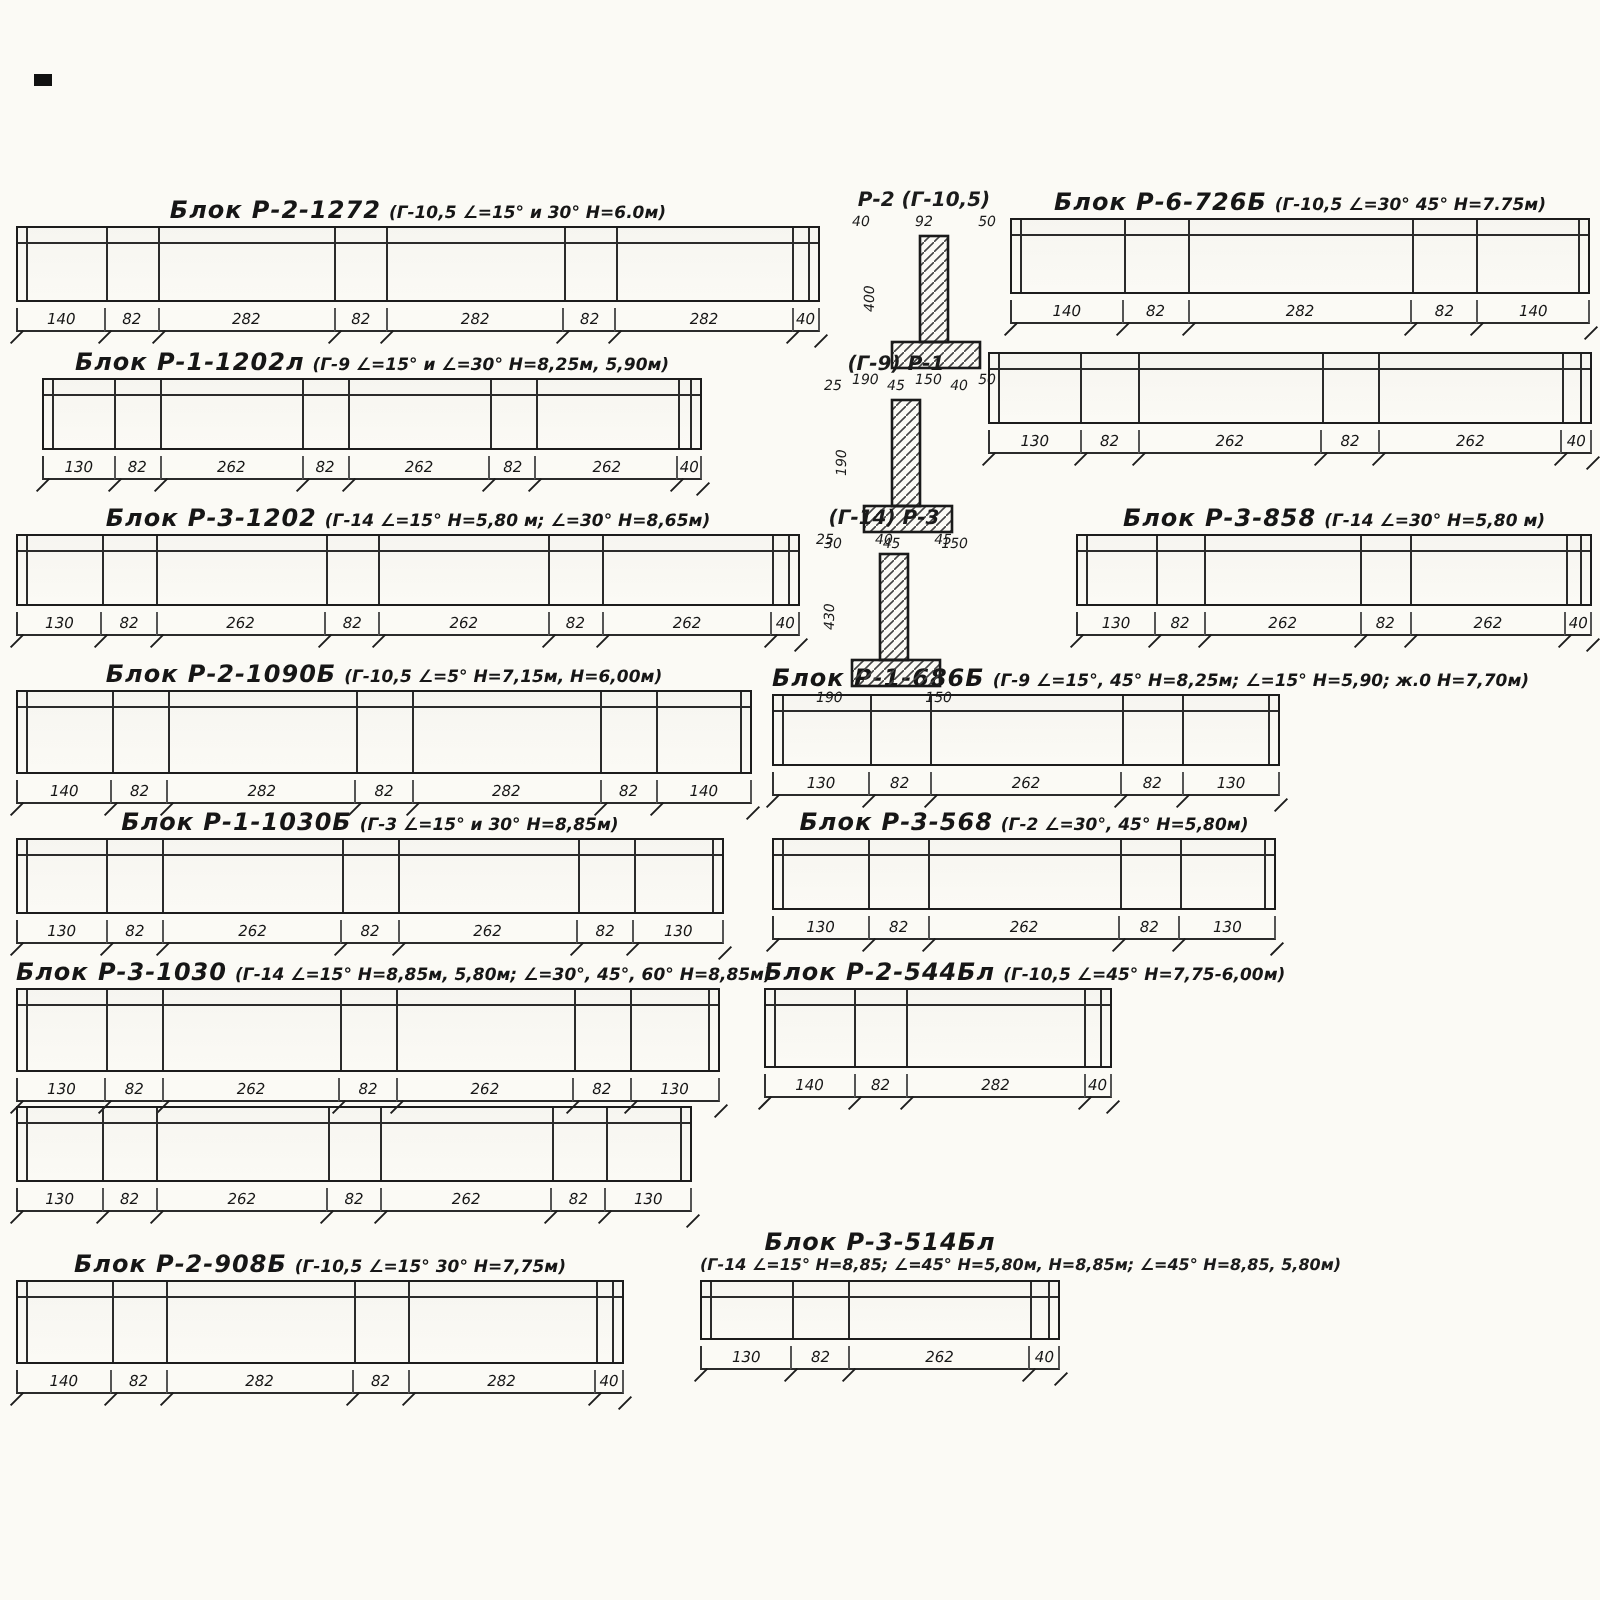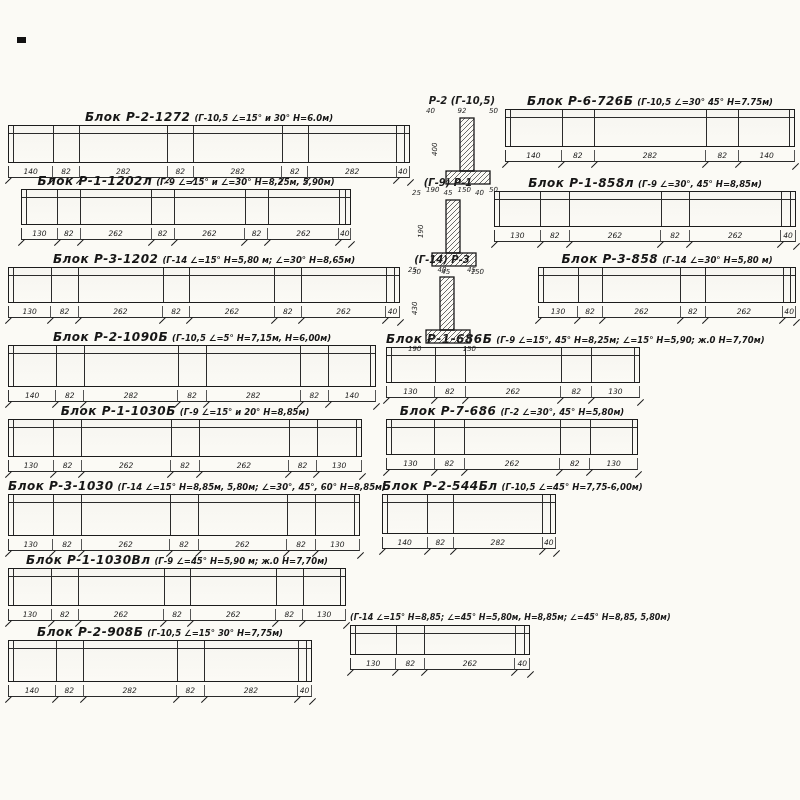--- a/index.html
+++ b/index.html
@@ -86,21 +86,21 @@
   }
 </style>
 </head>
 <body>
 
 <div id="canvas">
   <div id="corner-mark"></div>
 
 
   <div id="blocks">
-      <div class="block" style="left: 8px; top: 108px; width: 402px;">
+      <div class="block" style="left: 8px; top: 96px; width: 402px;">
         <div class="block-title"><span class="name">Блок Р-2-1272</span><span class="params">(Г-10,5 ∠=15° и 30° Н=6.0м)</span></div>
         <div class="beam" style="height: 38px;">
           <span class="chord"></span>
           <span class="vline" style="left: 11.0063%;"></span>
           <span class="vline" style="left: 17.4528%;"></span>
           <span class="vline" style="left: 39.6226%;"></span>
           <span class="vline" style="left: 46.0692%;"></span>
           <span class="vline" style="left: 68.239%;"></span>
           <span class="vline" style="left: 74.6855%;"></span>
           <span class="vline" style="left: 96.8553%;"></span>
@@ -198,21 +198,20 @@
           </span>
           <span class="dim-seg" style="flex-grow: 262;">
             <span class="lbl">262</span>
           </span>
           <span class="dim-seg endline" style="flex-grow: 40;">
             <span class="lbl">40</span>
           </span>
         </div>
       </div>
       <div class="block" style="left: 494px; top: 174px; width: 302px;">
-        <div class="block-title"><span class="name">Блок Р-1-858л</span><span class="params">(Г-9 ∠=30°, 45° Н=8,85м)</span></div>
         <div class="beam" style="height: 36px;">
           <span class="chord"></span>
           <span class="vline" style="left: 15.1515%;"></span>
           <span class="vline" style="left: 24.7086%;"></span>
           <span class="vline" style="left: 55.2448%;"></span>
           <span class="vline" style="left: 64.8019%;"></span>
           <span class="vline" style="left: 95.338%;"></span>
           <span class="vline" style="left: 4px;"></span>
           <span class="vline" style="right: 4px;"></span>
         </div>
@@ -371,21 +370,21 @@
           </span>
           <span class="dim-seg" style="flex-grow: 82;">
             <span class="lbl">82</span>
           </span>
           <span class="dim-seg endline" style="flex-grow: 130;">
             <span class="lbl">130</span>
           </span>
         </div>
       </div>
       <div class="block" style="left: 8px; top: 402px; width: 354px;">
-        <div class="block-title"><span class="name">Блок Р-1-1030Б</span><span class="params">(Г-9 ∠=15° и 20° Н=8,85м)</span></div>
+        <div class="block-title"><span class="name">Блок Р-1-1030Б</span><span class="params">(Г-3 ∠=15° и 30° Н=8,85м)</span></div>
         <div class="beam" style="height: 38px;">
           <span class="chord"></span>
           <span class="vline" style="left: 12.6214%;"></span>
           <span class="vline" style="left: 20.5825%;"></span>
           <span class="vline" style="left: 46.0194%;"></span>
           <span class="vline" style="left: 53.9806%;"></span>
           <span class="vline" style="left: 79.4175%;"></span>
           <span class="vline" style="left: 87.3786%;"></span>
           <span class="vline" style="left: 4px;"></span>
           <span class="vline" style="right: 4px;"></span>
@@ -408,21 +407,21 @@
           </span>
           <span class="dim-seg" style="flex-grow: 82;">
             <span class="lbl">82</span>
           </span>
           <span class="dim-seg endline" style="flex-grow: 130;">
             <span class="lbl">130</span>
           </span>
         </div>
       </div>
       <div class="block" style="left: 386px; top: 402px; width: 252px;">
-        <div class="block-title"><span class="name">Блок Р-7-686</span><span class="params">(Г-2 ∠=30°, 45° Н=5,80м)</span></div>
+        <div class="block-title"><span class="name">Блок Р-3-568</span><span class="params">(Г-2 ∠=30°, 45° Н=5,80м)</span></div>
         <div class="beam" style="height: 36px;">
           <span class="chord"></span>
           <span class="vline" style="left: 18.9504%;"></span>
           <span class="vline" style="left: 30.9038%;"></span>
           <span class="vline" style="left: 69.0962%;"></span>
           <span class="vline" style="left: 81.0496%;"></span>
           <span class="vline" style="left: 4px;"></span>
           <span class="vline" style="right: 4px;"></span>
         </div>
         <div class="dim-row">
@@ -499,21 +498,20 @@
           </span>
           <span class="dim-seg" style="flex-grow: 282;">
             <span class="lbl">282</span>
           </span>
           <span class="dim-seg endline" style="flex-grow: 40;">
             <span class="lbl">40</span>
           </span>
         </div>
       </div>
       <div class="block" style="left: 8px; top: 551px; width: 338px;">
-        <div class="block-title"><span class="name">Блок Р-1-1030Вл</span><span class="params">(Г-9 ∠=45° Н=5,90 м; ж.0 Н=7,70м)</span></div>
         <div class="beam" style="height: 38px;">
           <span class="chord"></span>
           <span class="vline" style="left: 12.6214%;"></span>
           <span class="vline" style="left: 20.5825%;"></span>
           <span class="vline" style="left: 46.0194%;"></span>
           <span class="vline" style="left: 53.9806%;"></span>
           <span class="vline" style="left: 79.4175%;"></span>
           <span class="vline" style="left: 87.3786%;"></span>
           <span class="vline" style="left: 4px;"></span>
           <span class="vline" style="right: 4px;"></span>
@@ -569,20 +567,21 @@
           </span>
           <span class="dim-seg" style="flex-grow: 282;">
             <span class="lbl">282</span>
           </span>
           <span class="dim-seg endline" style="flex-grow: 40;">
             <span class="lbl">40</span>
           </span>
         </div>
       </div>
       <div class="block" style="left: 350px; top: 612px; width: 180px;">
+        <div class="block-title"><span class="name">Блок Р-3-514Бл</span></div>
         <div class="params-line">(Г-14 ∠=15° Н=8,85; ∠=45° Н=5,80м, Н=8,85м; ∠=45° Н=8,85, 5,80м)</div>
         <div class="beam" style="height: 30px;">
           <span class="chord"></span>
           <span class="vline" style="left: 25.2918%;"></span>
           <span class="vline" style="left: 41.2451%;"></span>
           <span class="vline" style="left: 92.2179%;"></span>
           <span class="vline" style="left: 4px;"></span>
           <span class="vline" style="right: 4px;"></span>
         </div>
         <div class="dim-row">

